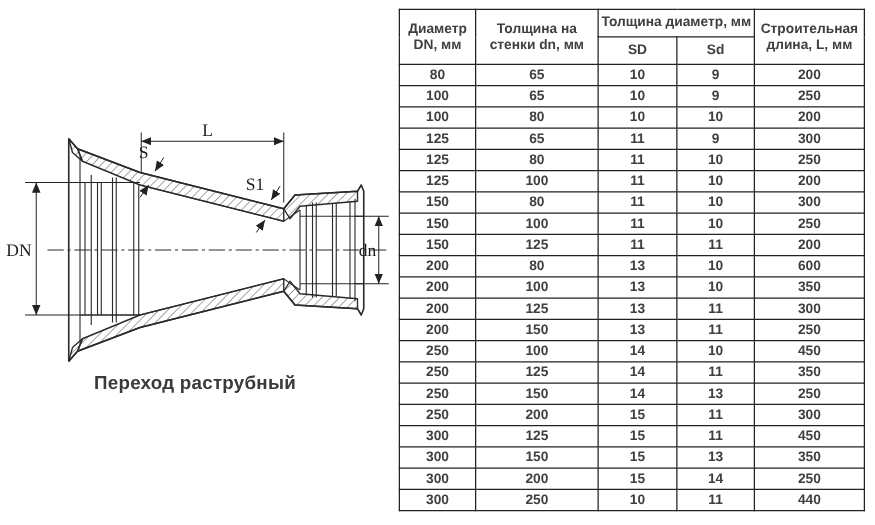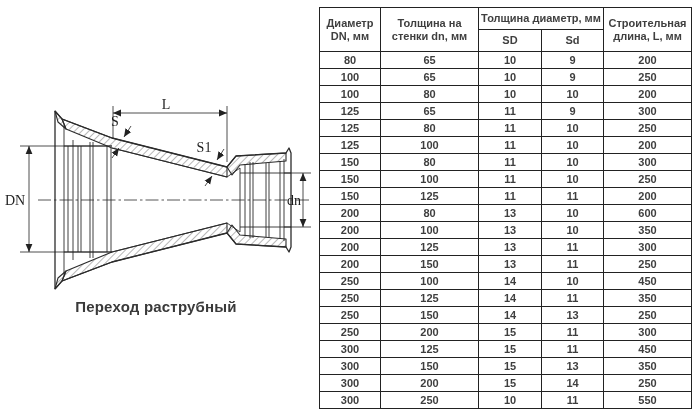--- a/index.html
+++ b/index.html
@@ -336,19 +336,19 @@
             <td>200</td>
             <td>15</td>
             <td>14</td>
             <td>250</td>
           </tr>
           <tr>
             <td>300</td>
             <td>250</td>
             <td>10</td>
             <td>11</td>
-            <td>550</td>
+            <td>440</td>
           </tr>
         </tbody>
     </table>
   </div>
 
 </div>
 
 </body></html>

